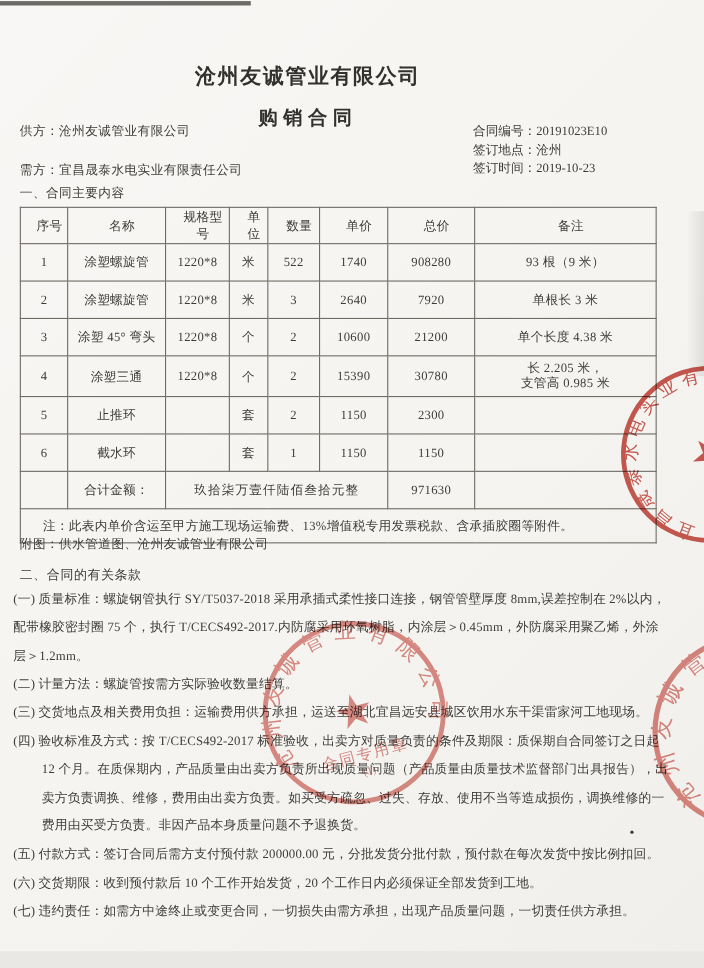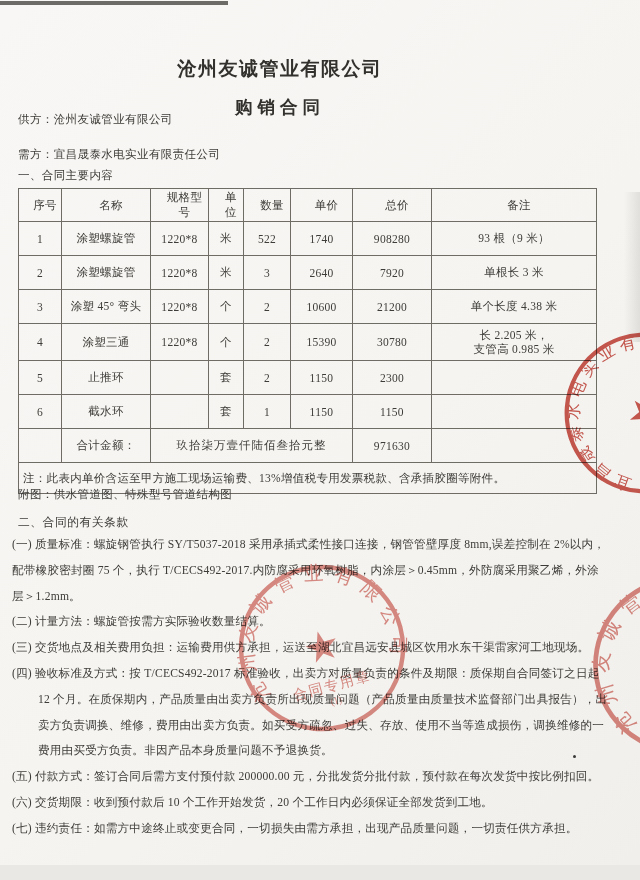--- a/index.html
+++ b/index.html
@@ -31,21 +31,21 @@
   
   .main-table{position:absolute;left:18px;top:188px;border-collapse:collapse;table-layout:fixed;width:578px;}
   .main-table td,.main-table th{
     border:1px solid #6f6b65;font-weight:normal;font-size:11.5px;text-align:center;
     vertical-align:middle;padding:1px 2px;overflow:hidden;color:#3e3c38;letter-spacing:.3px;
   }
   .main-table th{height:29px;padding-left:12px;}
   .main-table td{height:31px;}
   tr.tall td{height:34px;}
   td.prewrap{white-space:pre-line;line-height:14px;}
-  td.note-cell{text-align:left;padding:4px 4px;height:22px;white-space:nowrap;}
+  td.note-cell{text-align:left;padding:4px 20px;height:22px;white-space:nowrap;}
   td.amount-words{letter-spacing:1px;margin-left:14px;}
 
   .attach-line{position:absolute;left:18px;top:487px;font-size:11.5px;letter-spacing:.4px;white-space:nowrap;}
   .section2-title{position:absolute;left:18px;top:515px;font-size:11.8px;letter-spacing:.5px;white-space:nowrap;}
 
   .clauses{position:absolute;left:12px;top:532px;width:625px;font-size:11.6px;line-height:25.8px;letter-spacing:.2px;}
   .clause-line{white-space:nowrap;}
   .clause-line.ind{padding-left:26px;}
 
   
@@ -72,20 +72,25 @@
     <div class="company-title">沧州友诚管业有限公司</div>
     <div class="doc-title">购销合同</div>
   </div>
 
   <div class="party-block">
     <div class="party-line supplier-line"><span>供方：</span><span>沧州友诚管业有限公司</span></div>
     <div class="party-line"><span>需方：</span><span>宜昌晟泰水电实业有限责任公司</span></div>
     <div class="party-line section1-title">一、合同主要内容</div>
   </div>
 
+  <div class="meta-block">
+    <div class="meta-line"><span>合同编号：</span><span>20191023E10</span></div>
+    <div class="meta-line"><span>签订地点：</span><span>沧州</span></div>
+    <div class="meta-line"><span>签订时间：</span><span>2019-10-23</span></div>
+  </div>
 
   <table class="main-table">
     <colgroup>
       <col style="width:43px">
         <col style="width:89px">
         <col style="width:58px">
         <col style="width:35px">
       <col style="width:47px">
         <col style="width:62px">
         <col style="width:79px">
@@ -169,21 +174,21 @@
       <td class="amount-words" colspan="4">玖拾柒万壹仟陆佰叁拾元整</td>
       <td>971630</td>
       <td></td>
     </tr>
     <tr>
       <td class="note-cell" colspan="8">注：此表内单价含运至甲方施工现场运输费、13%增值税专用发票税款、含承插胶圈等附件。</td>
     </tr>
   </tbody>
     </table>
 
-  <div class="attach-line">附图：供水管道图、特殊型号管道结构图</div>
+  <div class="attach-line">附图：供水管道图、沧州友诚管业有限公司</div>
   <div class="section2-title">二、合同的有关条款</div>
 
   <div class="clauses">
     <div class="clause-line">(一) 质量标准：螺旋钢管执行 SY/T5037-2018 采用承插式柔性接口连接，钢管管壁厚度 8mm,误差控制在 2%以内，</div>
     <div class="clause-line">配带橡胶密封圈 75 个，执行 T/CECS492-2017.内防腐采用环氧树脂，内涂层＞0.45mm，外防腐采用聚乙烯，外涂</div>
     <div class="clause-line">层＞1.2mm。</div>
     <div class="clause-line">(二) 计量方法：螺旋管按需方实际验收数量结算。</div>
     <div class="clause-line">(三) 交货地点及相关费用负担：运输费用供方承担，运送至湖北宜昌远安县城区饮用水东干渠雷家河工地现场。</div>
     <div class="clause-line">(四) 验收标准及方式：按 T/CECS492-2017 标准验收，出卖方对质量负责的条件及期限：质保期自合同签订之日起</div>
     <div class="clause-line ind">12 个月。在质保期内，产品质量由出卖方负责所出现质量问题（产品质量由质量技术监督部门出具报告），出</div>

